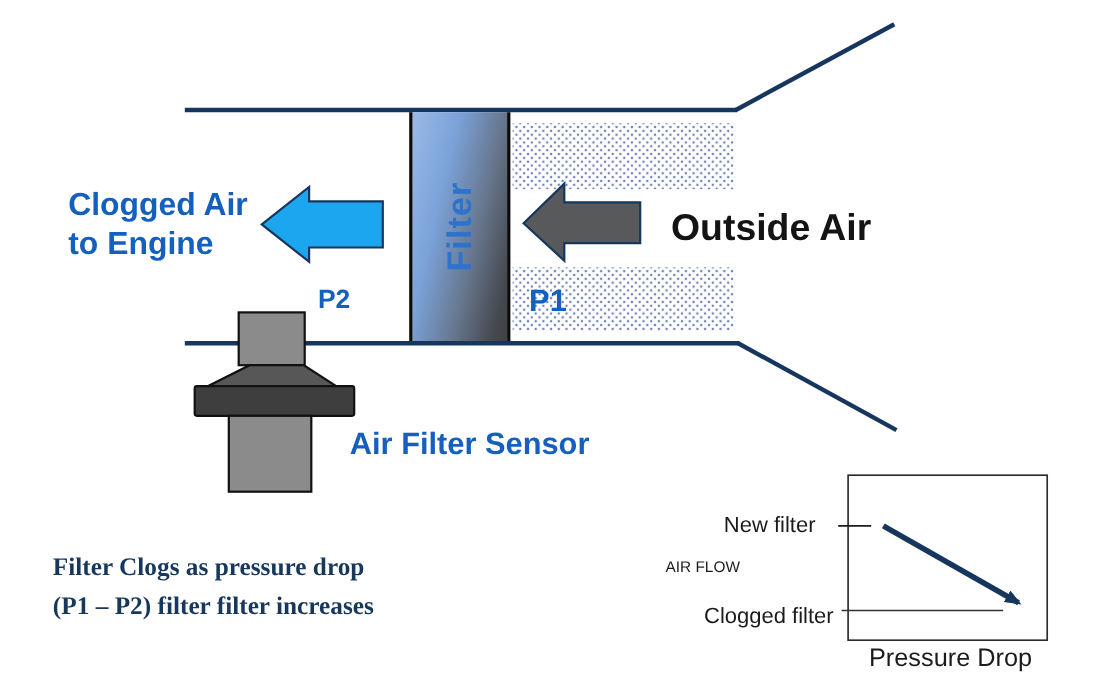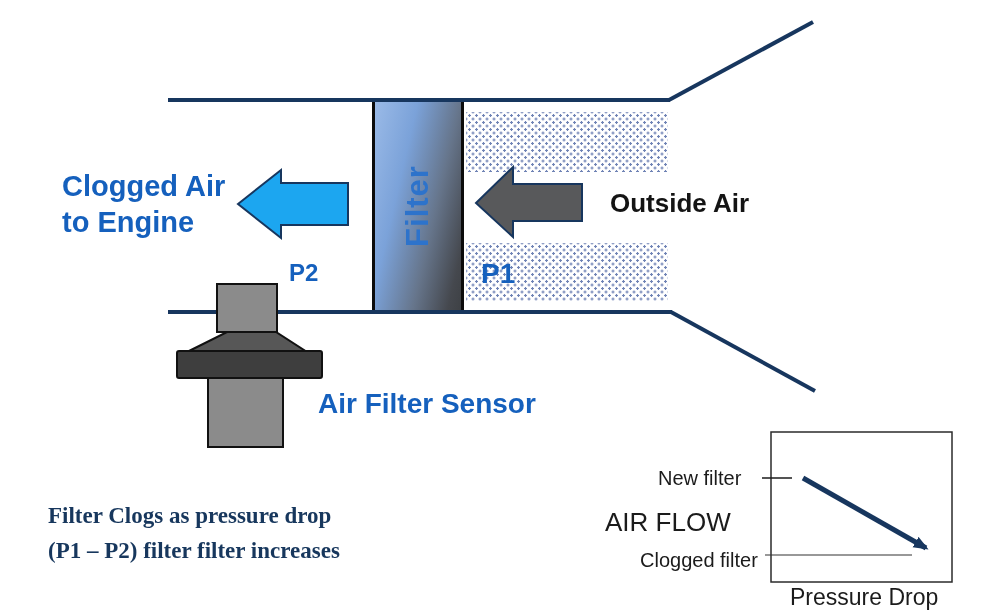--- a/index.html
+++ b/index.html
@@ -31,25 +31,25 @@
     font-size:31px;font-weight:bold;color:#2d73cb;letter-spacing:1px;
   }
   .lbl{position:absolute;z-index:4;white-space:nowrap;}
   .blue-bold{color:#1560bd;font-weight:bold;}
   .navy-bold{color:#17375d;font-weight:bold;}
   .black-bold{color:#141414;font-weight:bold;}
   .black-reg{color:#1b1b1b;font-weight:normal;}
   .filtered-air{left:62px;top:168px;font-size:29px;line-height:36px;}
   .p2{left:289px;top:259px;font-size:24px;}
   .p1{left:481px;top:258px;font-size:28px;}
-  .outside-air{left:610px;top:188px;font-size:26px;}
+  .outside-air{left:610px;top:188px;font-size:34px;}
   .sensor-lbl{left:318px;top:388px;font-size:28px;}
   .caption{left:48px;top:498px;font-size:23px;line-height:35px;font-family:Liberation Serif, serif;}
   .new-filter{left:658px;top:467px;width:100px;text-align:left;font-size:20px;}
-  .air-flow{left:605px;top:507px;font-size:26px;}
+  .air-flow{left:605px;top:507px;font-size:14px;}
   .clogged-filter{left:640px;top:549px;font-size:20px;}
   .pressure-drop{left:790px;top:584px;font-size:23px;}
 </style>
 </head>
 <body>
 
 <div class="canvas">
 
   <div class="dots dots-top"></div>
   <div class="dots dots-bottom"></div>

